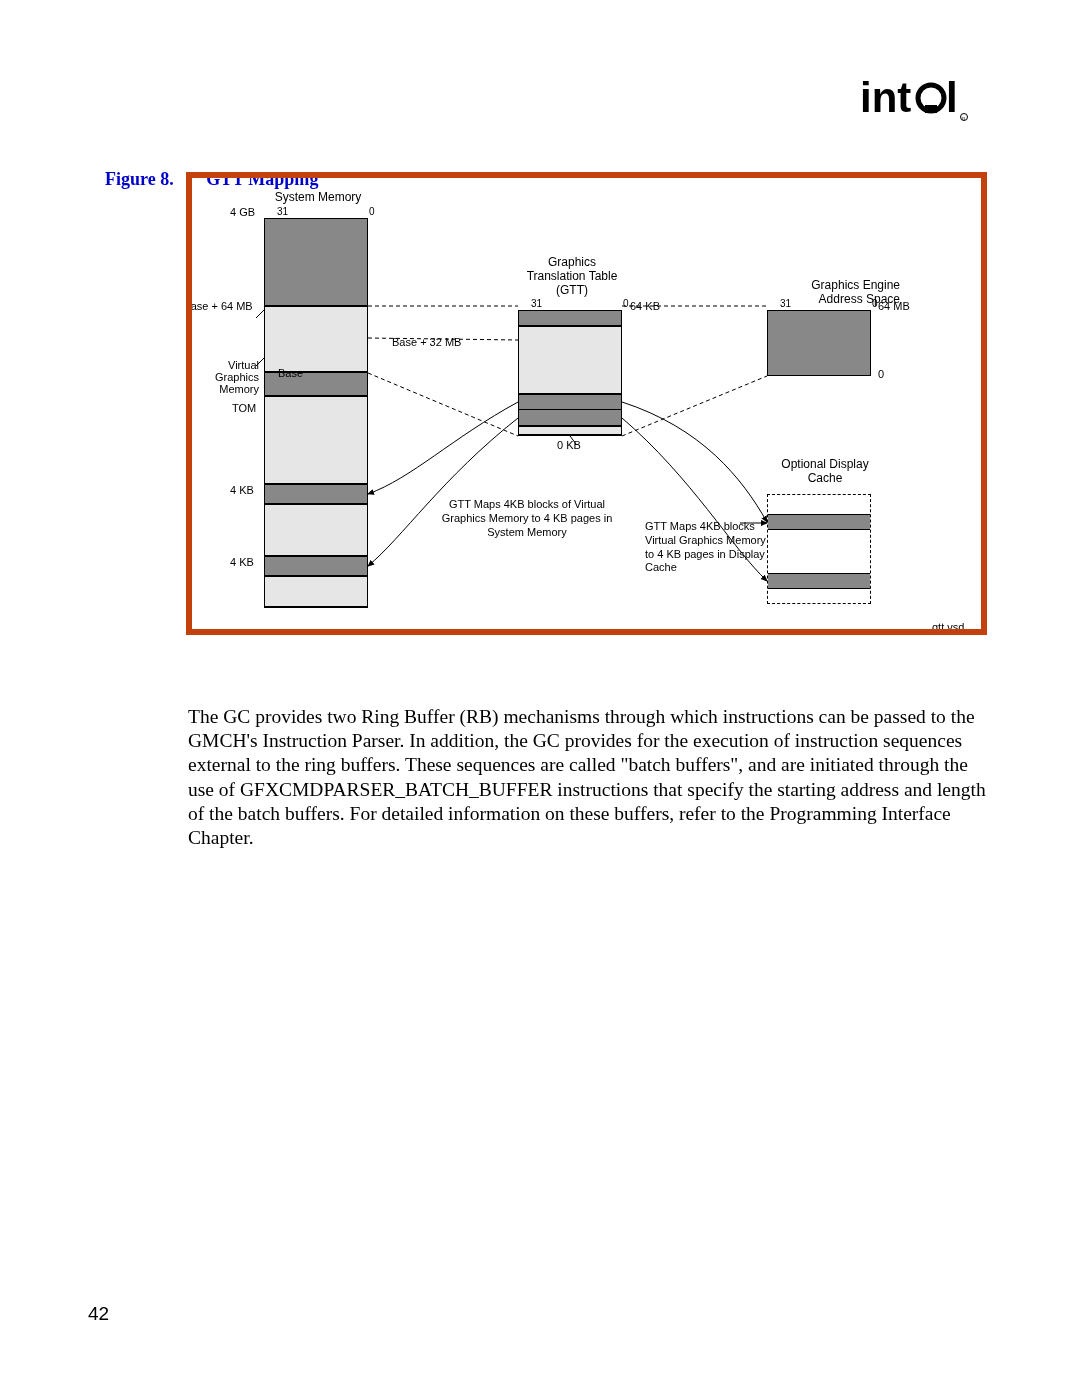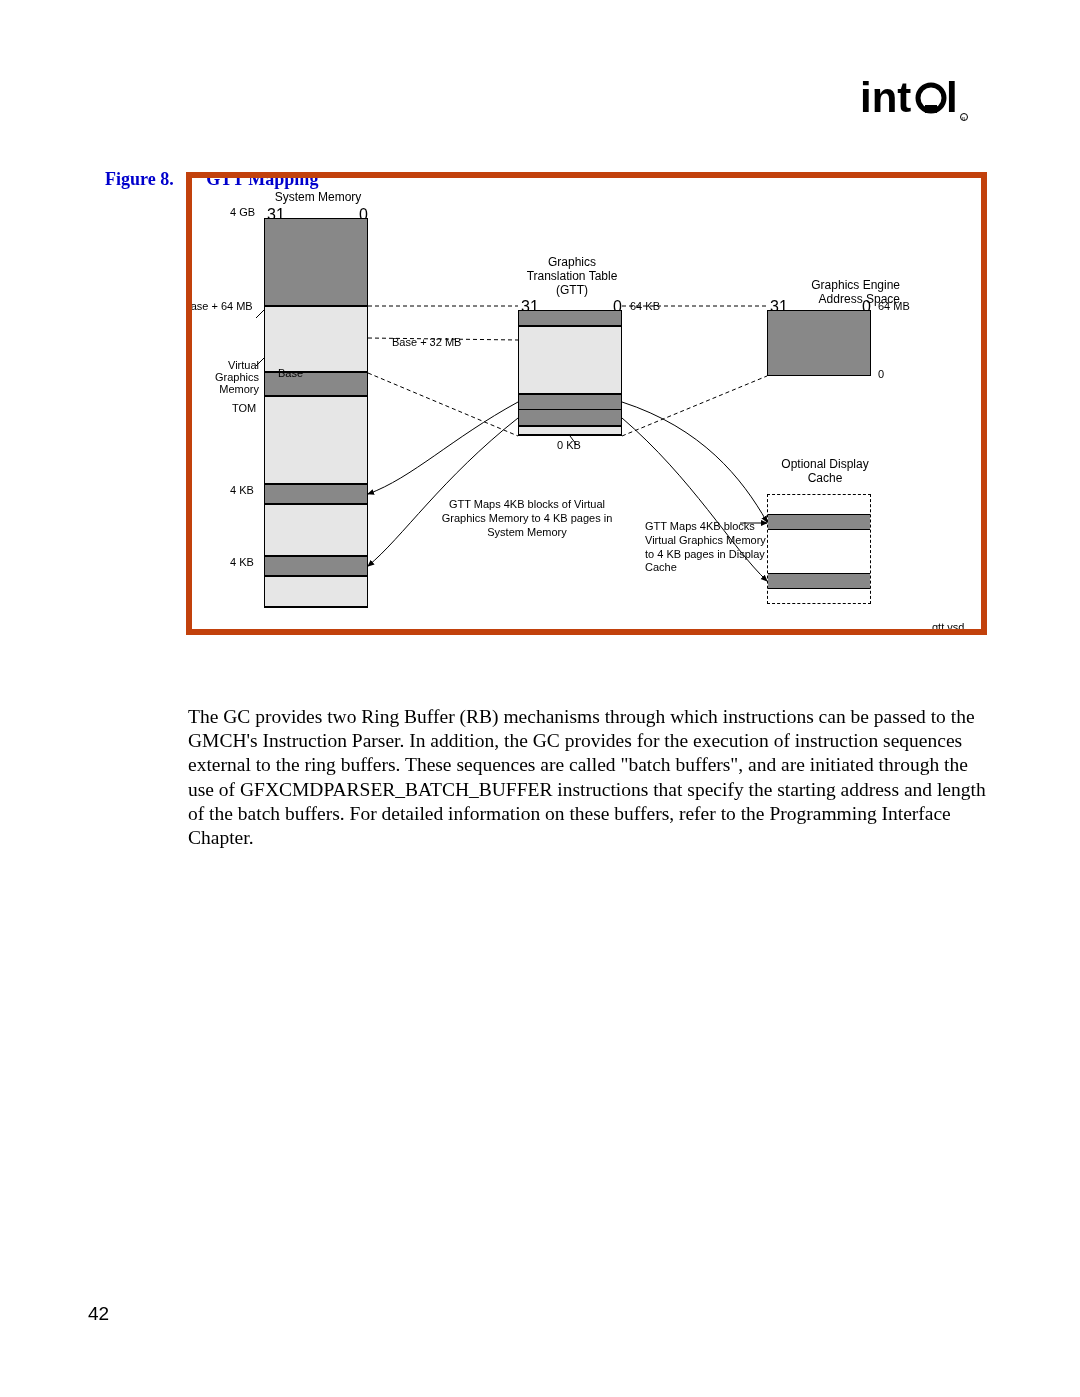--- a/index.html
+++ b/index.html
@@ -88,21 +88,21 @@
   }
 
   
   .d-label { position:absolute; font-size:12px; text-align:center; white-space:nowrap; }
   .d-label.small { font-size:11px; }
   .d-col { position:absolute; border:1px solid #000; background:#e6e6e6; box-sizing:border-box; }
   .d-slot-dark { position:absolute; background:#888; border-top:1px solid #000; border-bottom:1px solid #000; box-sizing:border-box; }
   .d-slot-light { position:absolute; background:#e6e6e6; border-top:1px solid #000; border-bottom:1px solid #000; box-sizing:border-box; }
   .d-box-dashed { position:absolute; border:1px dashed #000; box-sizing:border-box; }
   svg.overlay { position:absolute; left:0; top:0; width:799px; height:461px; }
-  .d-ticks { position:absolute; font-size:16px; }
+  .d-ticks { position:absolute; font-size:10px;margin-left:10px; }
 </style>
 </head>
 <body>
 
 <div class="page">
 
 
   <svg class="intel-logo" viewBox="0 0 130 50">
     <text x="0" y="38" font-family="Helvetica,Arial,sans-serif" font-weight="bold" font-size="42">int</text>
     <text x="86" y="38" font-family="Helvetica,Arial,sans-serif" font-weight="bold" font-size="42">l</text>

